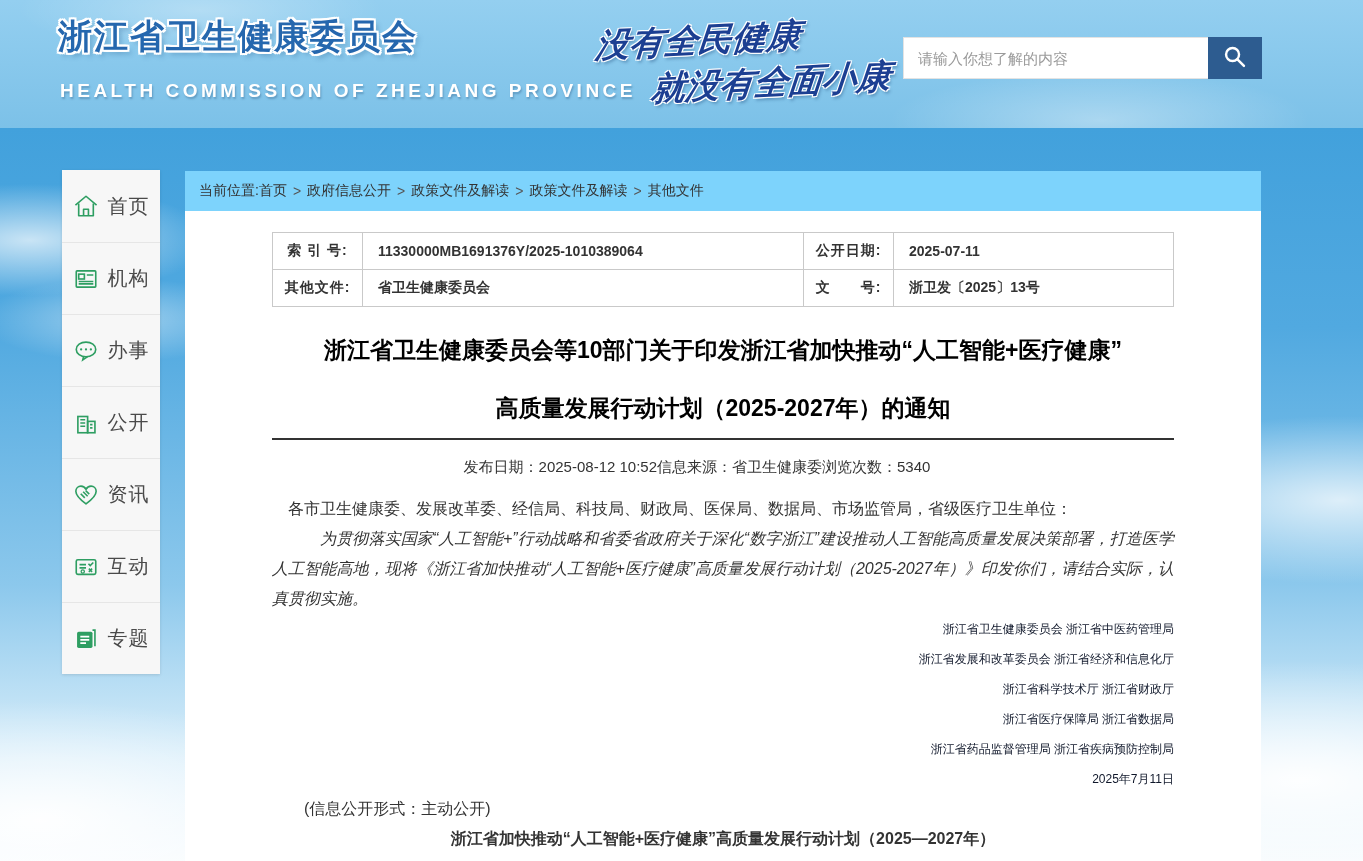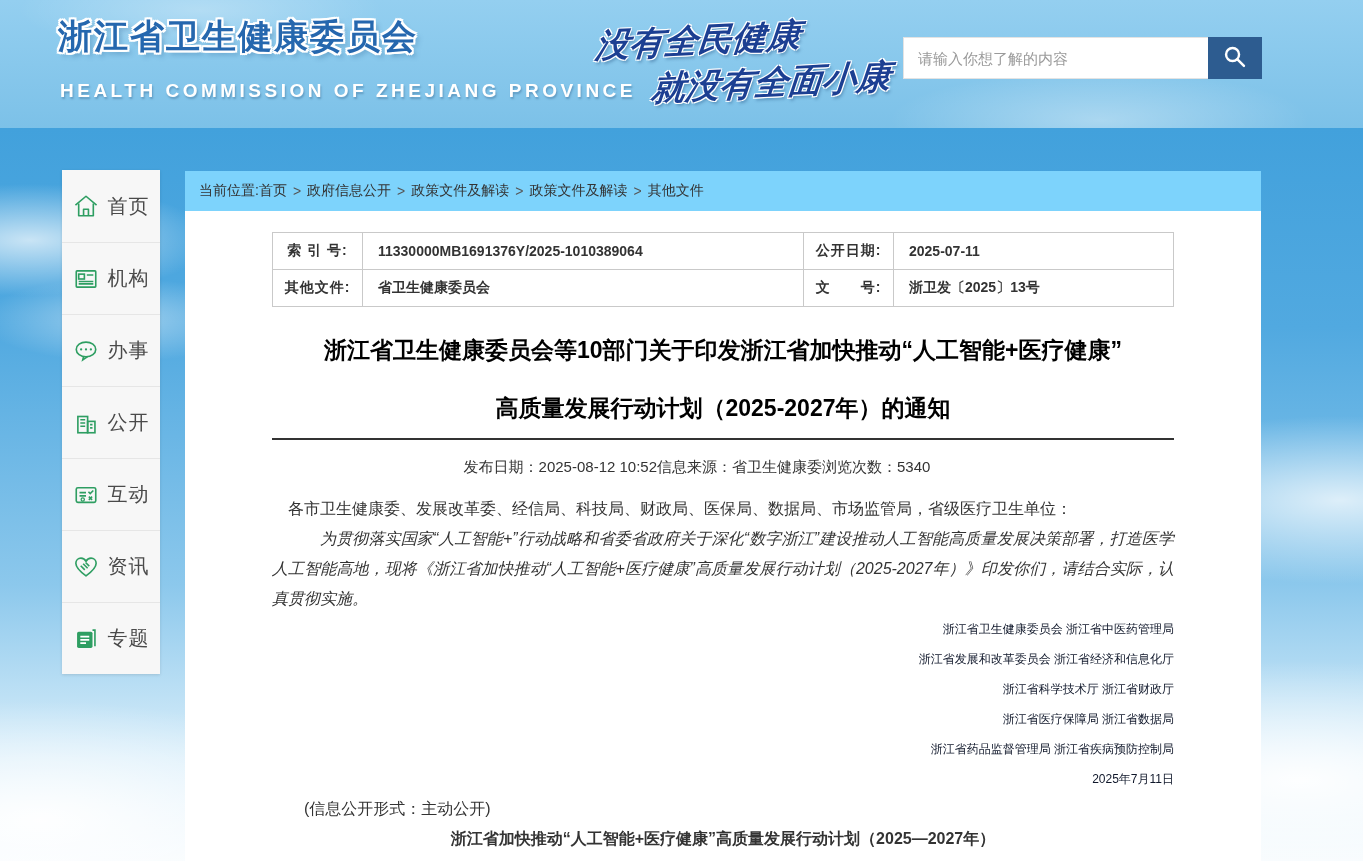--- a/index.html
+++ b/index.html
@@ -138,38 +138,38 @@
         <svg width="26" height="26" viewBox="0 0 32 32" fill="none" stroke="#2e9e62" stroke-width="2">
           <rect x="6" y="8" width="12" height="20"></rect>
             <rect x="18" y="14" width="9" height="14"></rect>
           <path d="M9 12 H15 M9 16 H15 M9 20 H15 M21 18 H24 M21 22 H24"></path>
         </svg>
       </span>
       <span class="lbl">公开</span>
     </div>
     <div class="side-item">
       <span>
+        <svg width="26" height="26" viewBox="0 0 32 32" fill="none" stroke="#2e9e62" stroke-width="2" stroke-linejoin="round">
+          <path d="M16 27 C7 20.5 3.5 16 3.5 11.5 C3.5 7.5 6.5 5 9.8 5 C12.6 5 14.9 6.8 16 9 C17.1 6.8 19.4 5 22.2 5 C25.5 5 28.5 7.5 28.5 11.5 C28.5 16 25 20.5 16 27 Z"></path>
+          <path d="M9.5 14.5 l5 5 M12.5 12 l5.5 5.5 M15.5 10.5 l4.5 4.5"></path>
+        </svg>
+      </span>
+      <span class="lbl">资讯</span>
+    </div>
+    <div class="side-item">
+      <span>
         <svg width="26" height="26" viewBox="0 0 32 32" fill="none" stroke="#2e9e62" stroke-width="2">
           <rect x="4" y="7" width="24" height="18" rx="2"></rect>
           <path d="M8 13 H16 M8 17 H16"></path>
           <path d="M19 12 l2.2 2.2 L25 10.5"></path>
           <path d="M19.5 18 l4 4 M23.5 18 l-4 4"></path>
           <path d="M10 21.5 a2 2 0 1 0 4 0 a2 2 0 1 0 -4 0" stroke-width="1.6"></path>
         </svg>
       </span>
       <span class="lbl">互动</span>
-    </div>
-    <div class="side-item">
-      <span>
-        <svg width="26" height="26" viewBox="0 0 32 32" fill="none" stroke="#2e9e62" stroke-width="2" stroke-linejoin="round">
-          <path d="M16 27 C7 20.5 3.5 16 3.5 11.5 C3.5 7.5 6.5 5 9.8 5 C12.6 5 14.9 6.8 16 9 C17.1 6.8 19.4 5 22.2 5 C25.5 5 28.5 7.5 28.5 11.5 C28.5 16 25 20.5 16 27 Z"></path>
-          <path d="M9.5 14.5 l5 5 M12.5 12 l5.5 5.5 M15.5 10.5 l4.5 4.5"></path>
-        </svg>
-      </span>
-      <span class="lbl">资讯</span>
     </div>
     <div class="side-item">
       <span>
         <svg width="26" height="26" viewBox="0 0 32 32">
           <path d="M24 5 h3 v20" fill="none" stroke="#2e9e62" stroke-width="2"></path>
           <rect x="5" y="7" width="19" height="20" rx="2" fill="#2e9e62"></rect>
           <path d="M9 13 H20 M9 17 H20 M9 21 H16" stroke="#fff" stroke-width="2" fill="none"></path>
         </svg>
       </span>
       <span class="lbl">专题</span>

